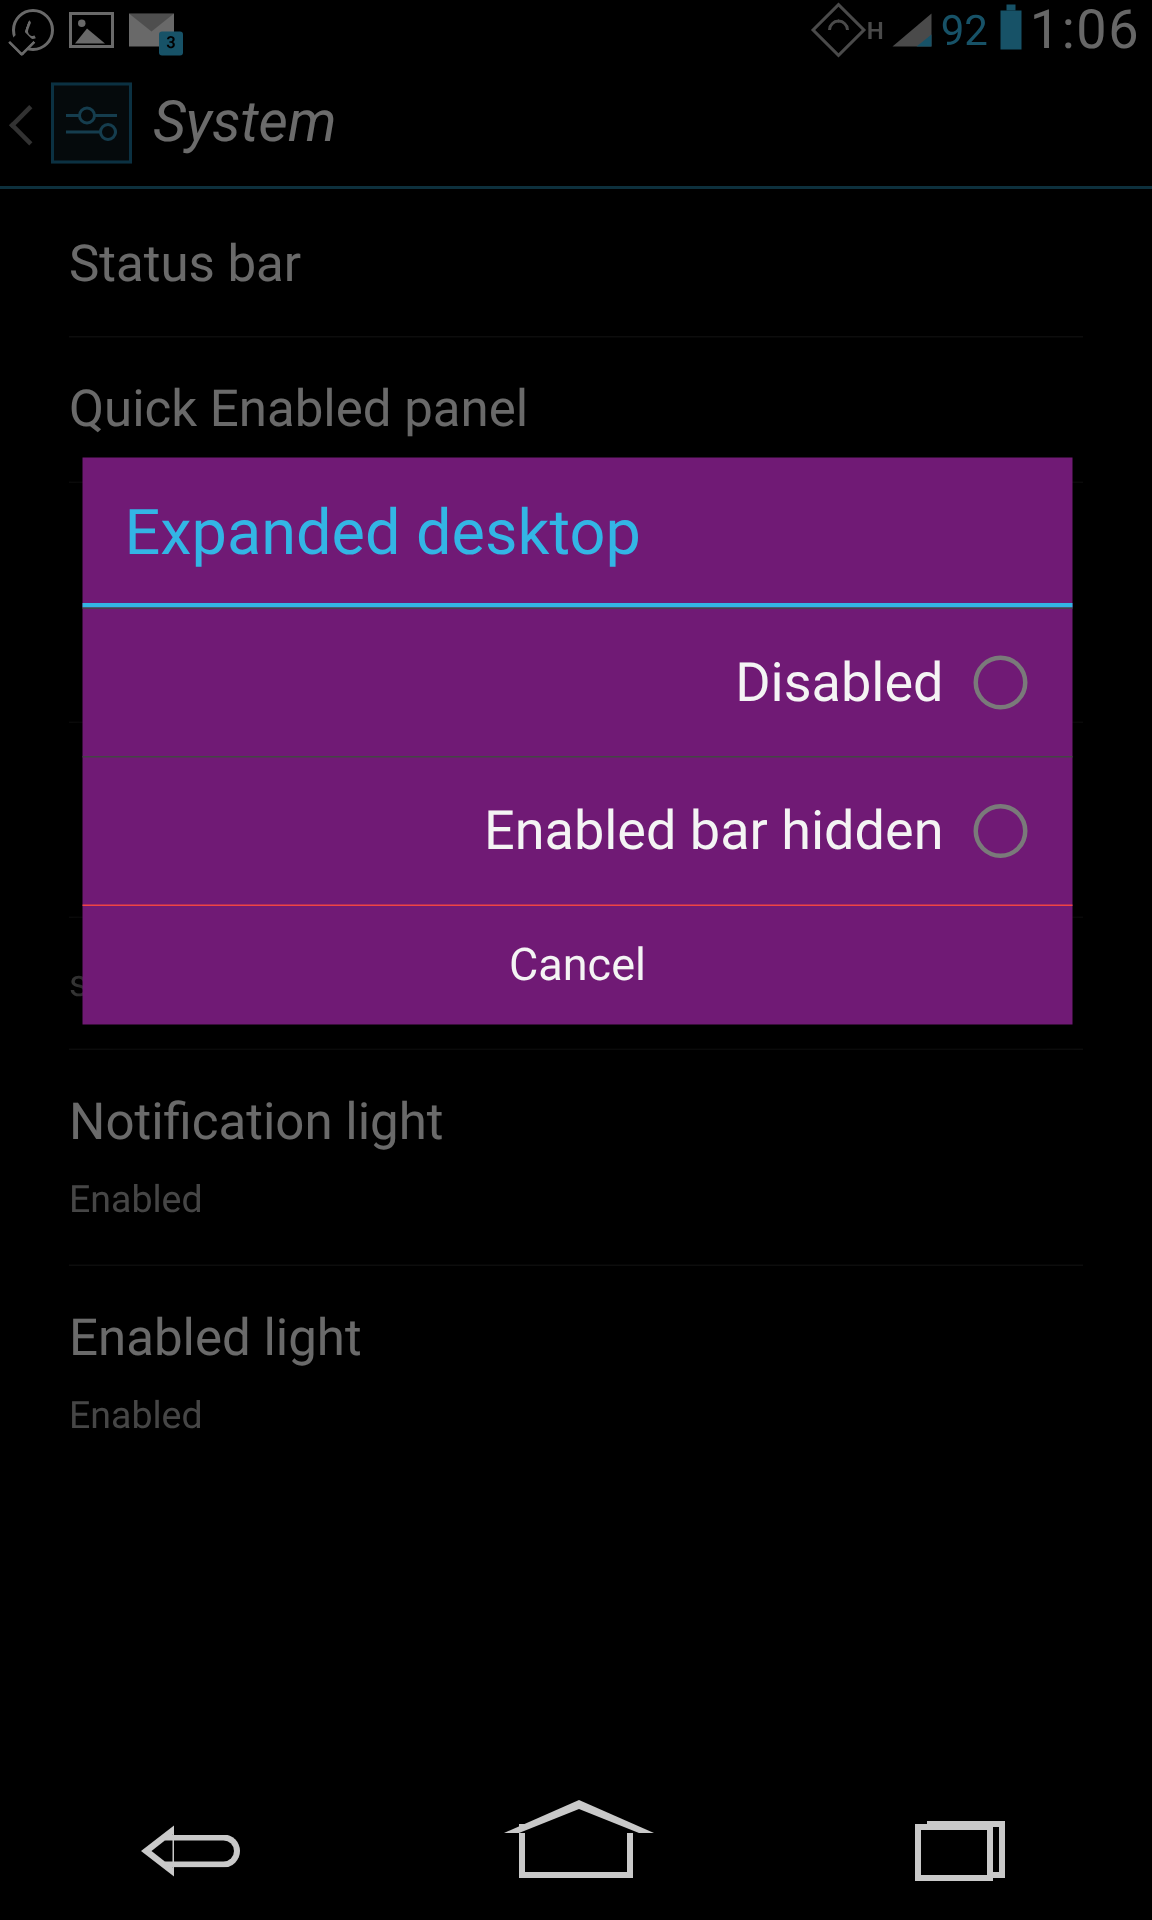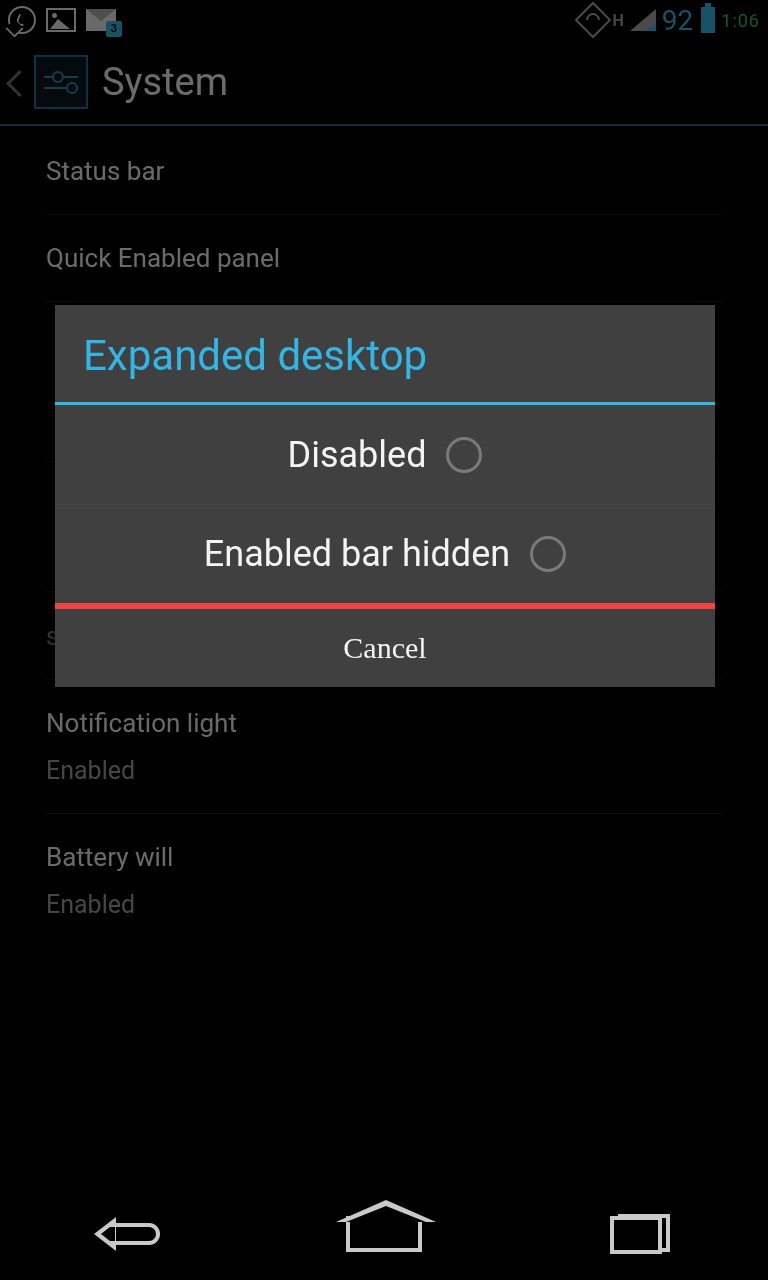--- a/index.html
+++ b/index.html
@@ -13,21 +13,21 @@
   }
   
   .statusbar {
     height: 40px;
     display: flex; align-items: center; justify-content: space-between;
     padding: 0 8px;
     color: #fff;
   }
   .sb-left, .sb-right { display: flex; align-items: center; gap: 10px; }
   .sb-right { gap: 6px; }
-  .clock { color: #22c55e; font-size: 18px; letter-spacing: 1px; }
+  .clock { color: #e5e5e5; font-size: 36px; letter-spacing: 1px; }
   .batt-pct { color: #33b5e5; font-size: 28px; }
   .icon { display: inline-flex; }
   .whatsapp-icon {
     width: 28px; height: 28px; border: 2.5px solid #e8e8e8; border-radius: 50%;
     position: relative;
   }
   .whatsapp-icon::after {
     content: ""; position: absolute; width: 11px; height: 11px; border: 2.5px solid #e8e8e8;
     border-top: none; border-right: none; transform: rotate(-45deg);
     bottom: -3px; left: -2px; background: #000;
@@ -88,73 +88,73 @@
   }
   .settings-badge .sliders div {
     height:2px; background:#2f88ad; position:relative; margin:9px 0;
   }
   .settings-badge .sliders div::after {
     content:""; position:absolute; width:8px; height:8px; border:2px solid #2f88ad; border-radius:50%;
     top:-5px; background:#0c171c;
   }
   .settings-badge .sliders div:nth-child(1)::after { left: 8px; }
   .settings-badge .sliders div:nth-child(2)::after { left: 22px; }
-  .actionbar-title { font-size: 38px; color:#eee; font-weight:400; }
+  .actionbar-title { font-size: 38px; color:#eee; font-weight:400;font-style:italic; }
 
   
   .list {
     position:absolute; top:128px; left:0; right:0; bottom:92px;
     padding: 0 46px;
   }
   .item {
     padding: 28px 0;
     border-bottom: 1px solid #1d1d1d;
   }
   .item:last-child { border-bottom: none; }
-  .item .title { font-size: 26px; color:#eaeaea; }
+  .item .title { font-size: 34px; color:#eaeaea; }
   .item .sub   { font-size: 25px; color:#9c9c9c; margin-top: 18px; }
   .item .sub.trim { margin-top: 2px; }
 
   
   .scrim {
     position:absolute; inset:0; background: rgba(0,0,0,0.55);
     pointer-events:none;
   }
 
   
   .dialog {
     position:absolute; left:55px; right:53px; top:305px;
-    background:#404040;
+    background:#701a75;
     box-shadow: 0 6px 24px rgba(0,0,0,0.8);
   }
   .dialog-title {
     color:#33b5e5; font-size:42px; padding: 26px 28px 22px;
   }
   .dialog-hr { height:3px; background:#33b5e5; }
   .option {
-    display:flex; align-items:center; justify-content:center;
+    display:flex; align-items:center; justify-content:flex-end;
     padding: 28px 30px;
     font-size: 36px; color:#f4f4f4;
     border-top: 1px solid #454545;
     gap: 20px;
   }
   .option:first-of-type { border-top: none; }
   .radio {
     width: 36px; height: 36px; border: 3px solid #7a7a7a; border-radius: 50%;
     display:inline-flex; align-items:center; justify-content:center;
   }
   .radio.checked { border-color:#5fb5d6; }
   .radio.checked::after {
     content:""; width:20px; height:20px; border-radius:50%;
     background: radial-gradient(circle at 35% 35%, #7fe7ff 0%, #17a8dc 60%, #0c7aa5 100%);
   }
   .dialog-footer {
-    border-top: 6px solid #ef4444;
+    border-top: 1px solid #ef4444;
     text-align:center; padding: 22px 0;
-    font-size: 30px; color:#f4f4f4;font-family:Liberation Serif, serif;
+    font-size: 30px; color:#f4f4f4;
   }
 
   
   .navbar {
     position:absolute; bottom:0; left:0; right:0; height:92px;
     background:#000; display:flex; align-items:center; justify-content:space-around;
   }
   .nav-btn { width:120px; height:50px; display:flex; align-items:center; justify-content:center; }
   .nav-back { position:relative; width:68px; height:38px; }
   .nav-back .shaft { position:absolute; left:16px; top:8px; width:50px; height:22px;
@@ -227,21 +227,21 @@
   <div class="item" style="height:160px"></div>
   <div class="item" style="height:130px"></div>
   <div class="item">
     <div class="sub trim">screen widgets will display</div>
   </div>
   <div class="item">
     <div class="title">Notification light</div>
     <div class="sub">Enabled</div>
   </div>
   <div class="item">
-    <div class="title">Battery will</div>
+    <div class="title">Enabled light</div>
     <div class="sub">Enabled</div>
   </div>
 </div>
 
 <div class="scrim"></div>
 
 <div class="dialog">
   <div class="dialog-title">Expanded desktop</div>
   <div class="dialog-hr"></div>
 

